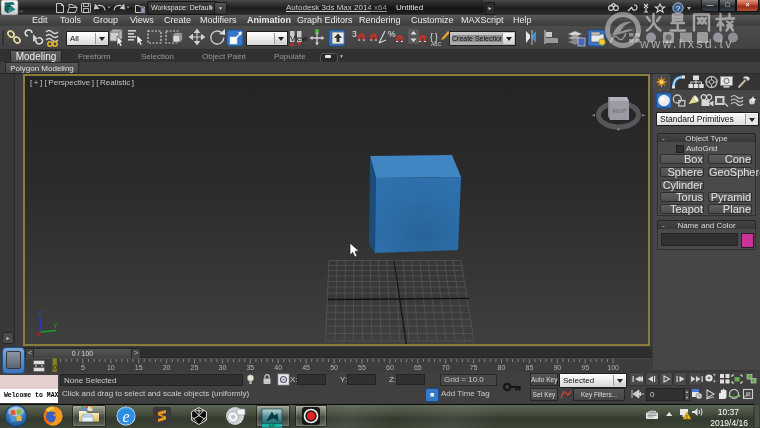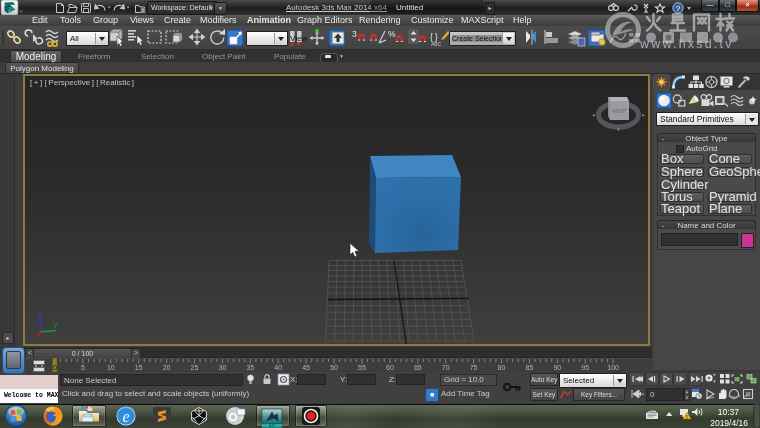--- a/index.html
+++ b/index.html
@@ -44,21 +44,21 @@
   #leftstrip{left:0;top:74px;width:14px;height:273px;background:#383838;border-right:1px solid #2c2c2c;}
   #leftarrow{left:2px;top:332px;width:10px;height:10px;background:#4a4a4a;border:1px solid #2a2a2a;border-radius:2px;color:#cfcfcf;font-size:6px;line-height:10px;text-align:center;}
   #viewport{left:23px;top:74px;width:627px;height:272px;border:2px solid #8a7c3c;box-sizing:border-box;background:linear-gradient(#242424,#2b2b2b 40%,#3f3f3f);}
   #vplabel{left:30px;top:78px;font-size:8px;color:#c4c4c4;}
 
   
   #cmdpanel{left:653px;top:74px;width:107px;height:296px;background:#464646;}
   #stdprim{left:656px;top:112px;width:101px;height:12px;}
   .rollhead{left:657px;width:99px;height:10px;background:linear-gradient(#454545,#373737);border:1px solid #262626;box-sizing:border-box;color:#dcdcdc;font-size:8px;line-height:9px;text-align:center;border-radius:2px 2px 0 0;}
   .rollbody{left:657px;width:99px;background:#4a4a4a;border:1px solid #303030;border-top:none;box-sizing:border-box;}
-  .cpbtn{position:absolute;width:44px;height:10px;background:linear-gradient(#5e5e5e,#4e4e4e);border:1px solid #2e2e2e;border-radius:2px;box-sizing:border-box;color:#e2e2e2;font-size:13px;line-height:8px;text-align:left;}
+  .cpbtn{position:absolute;width:44px;height:10px;background:linear-gradient(#5e5e5e,#4e4e4e);border:1px solid #2e2e2e;border-radius:2px;box-sizing:border-box;color:#e2e2e2;font-size:11px;line-height:8px;text-align:right;}
 
   
   #timeslider{left:24px;top:347px;width:628px;height:11px;background:#2e2e2e;border-bottom:1px solid #262626;box-sizing:border-box;}
   #tsbtn-l{left:25px;top:348px;width:8px;height:9px;background:#454545;border:1px solid #272727;color:#ccc;font-size:7px;line-height:8px;text-align:center;}
   #tshandle{left:33px;top:348px;width:97px;height:9px;background:linear-gradient(#565656,#424242);border:1px solid #272727;color:#d8d8d8;font-size:7px;line-height:9px;text-align:center;}
   #tsbtn-r{left:131px;top:348px;width:8px;height:9px;background:#454545;border:1px solid #272727;color:#ccc;font-size:7px;line-height:8px;text-align:center;}
   #ruler{left:24px;top:358px;width:628px;height:14px;background:#3d3d3d;}
   #statusrow1{left:0;top:372px;width:760px;height:14px;background:#404040;}
   #statusrow2{left:0;top:386px;width:760px;height:17px;background:#404040;}
   .sunken{background:#313131;border:1px solid #232323;box-sizing:border-box;}

